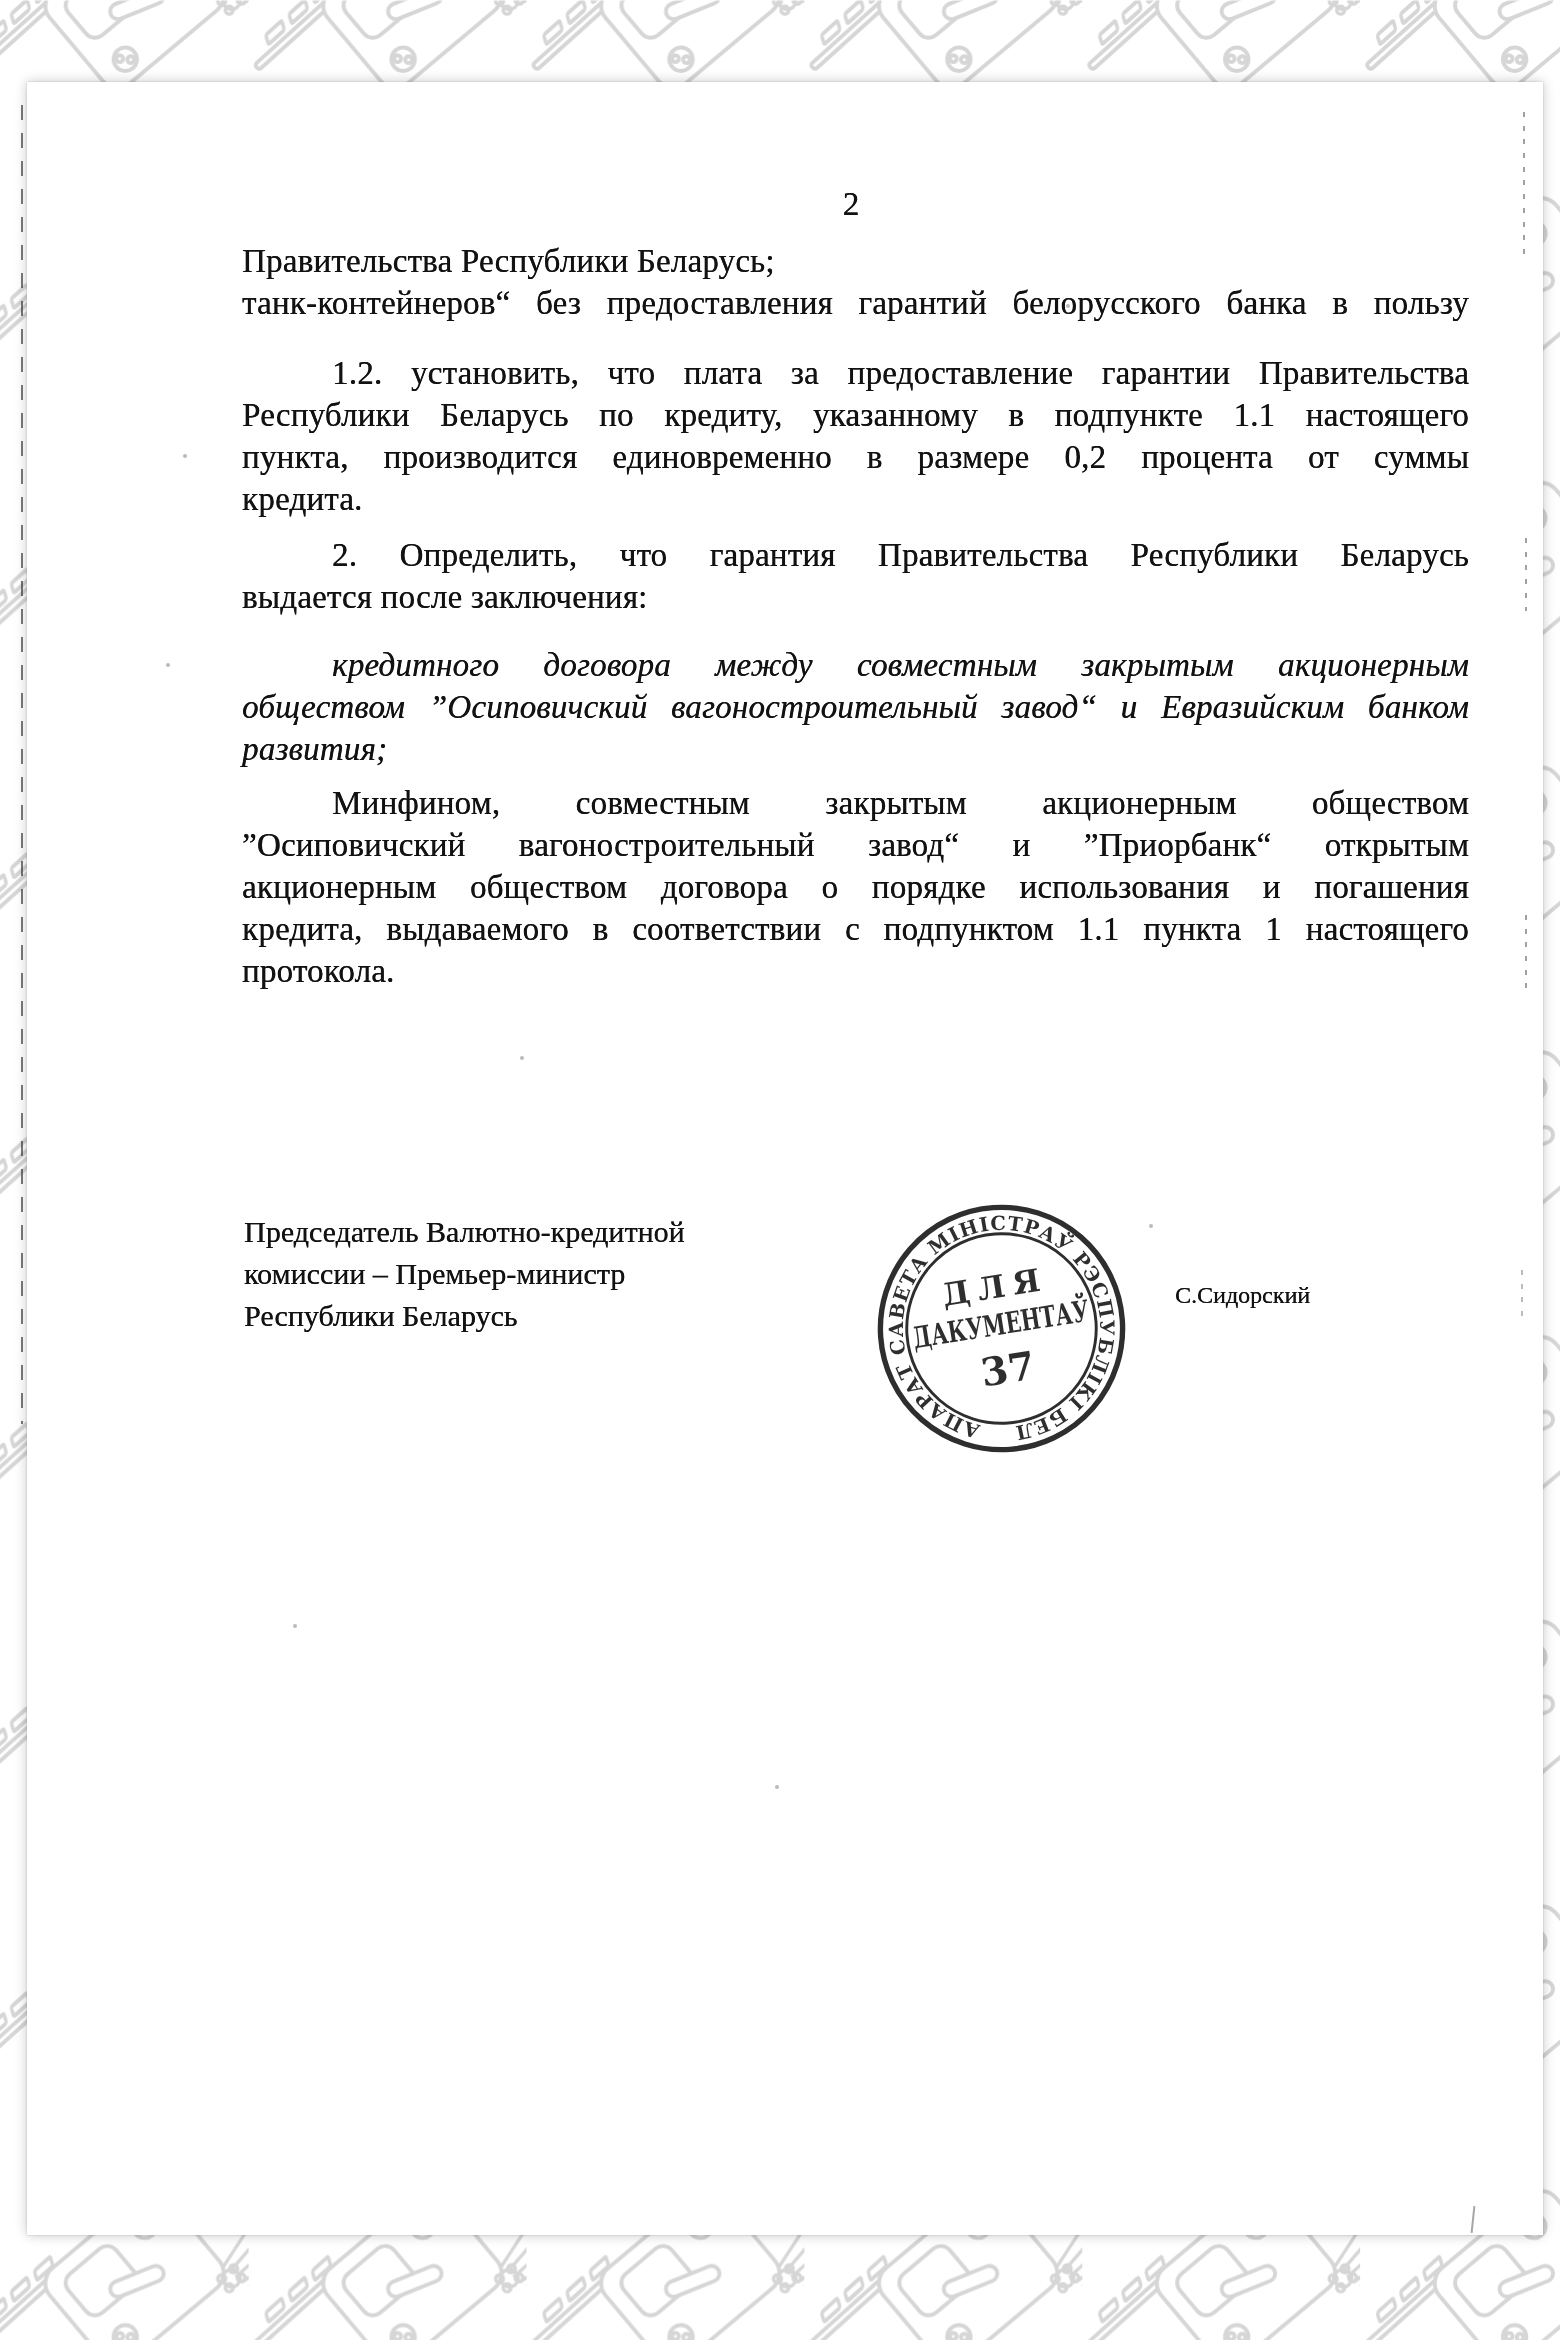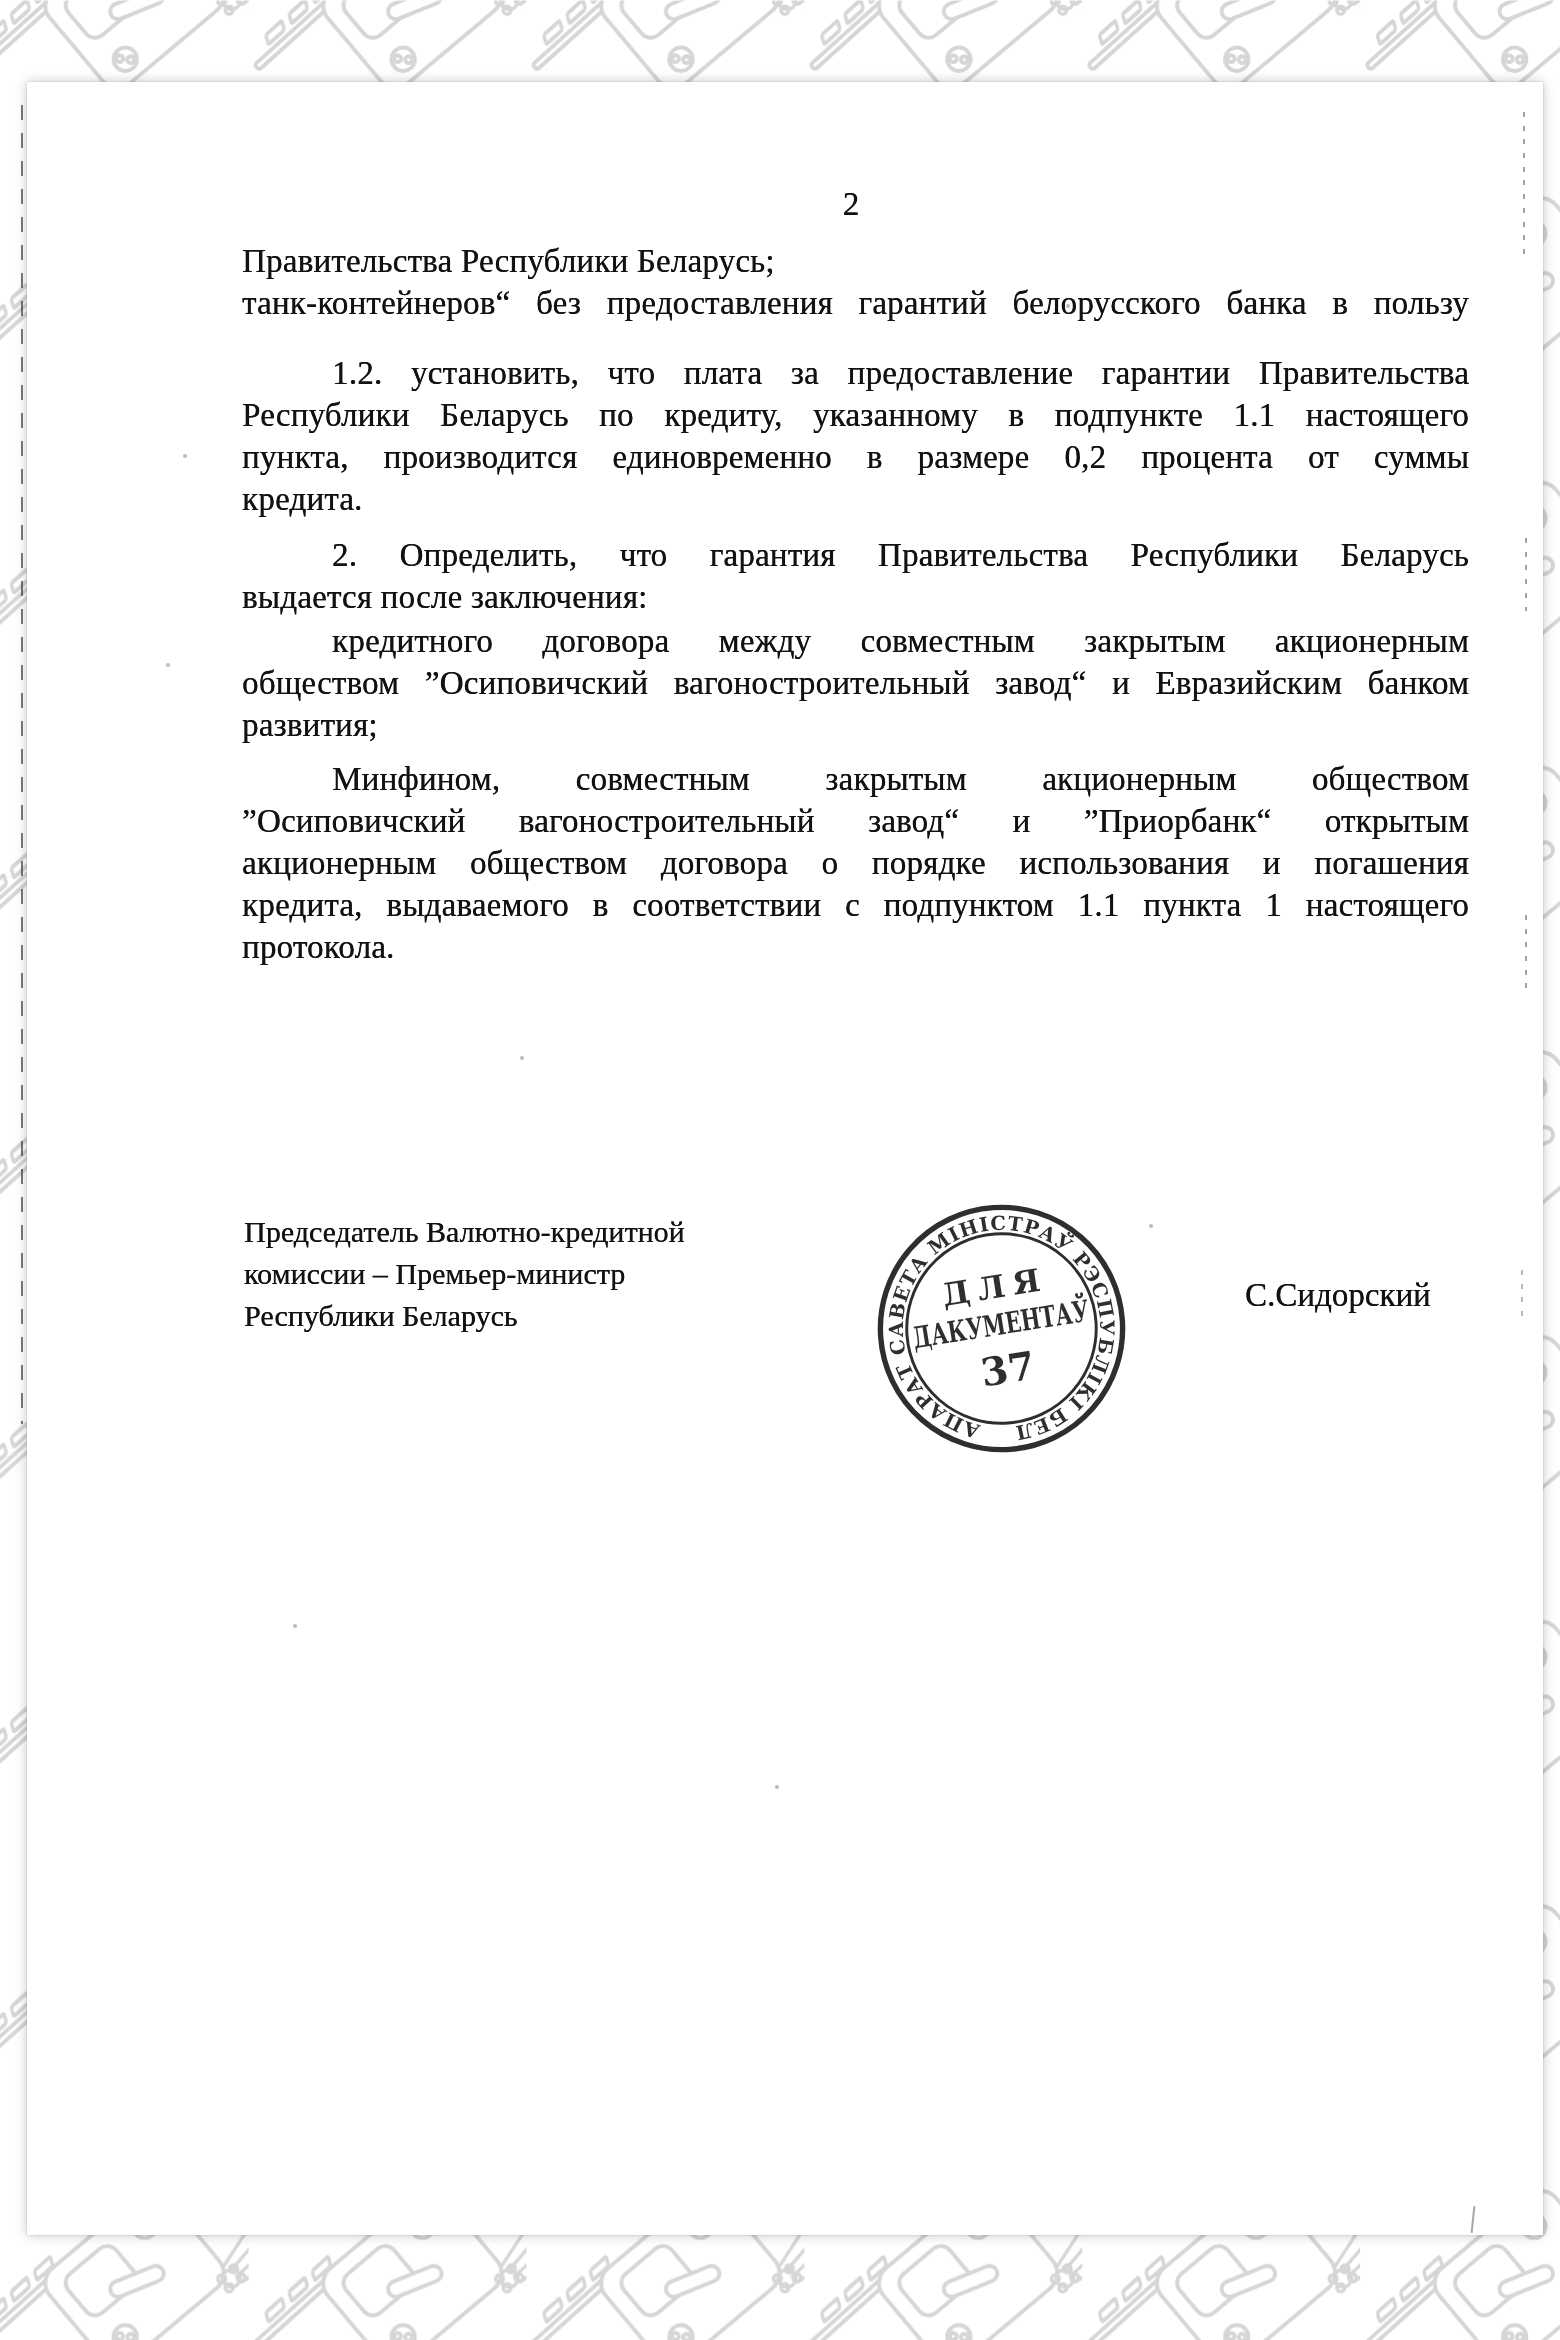--- a/index.html
+++ b/index.html
@@ -8,29 +8,29 @@
   .bg{position:absolute;left:0;top:0;z-index:0;}
   .page{position:absolute;left:27px;top:82px;width:1516px;height:2153px;background:#ffffff;
         box-shadow:0 0 11.7px rgba(0,0,0,.22), 0 0 2px rgba(0,0,0,.18);z-index:1;}
   .doc-text{color:#121212;text-shadow:0.3px 0 0 currentColor;}
   .pagenum{position:absolute;left:802px;top:185px;width:98px;text-align:center;
            font-size:33px;line-height:39px;z-index:3;}
   .textblock{position:absolute;left:242px;top:240px;width:1227px;z-index:3;
              font-size:33px;line-height:42px;letter-spacing:0.2px;}
   .para{margin:0;}
   .para.gap{margin-top:28px;}
-  .para.g4{margin-top:14px;}.para.g10{margin-top:2px;}.para.g12{margin-top:11.7px;}
+  .para.g4{margin-top:14px;}.para.g10{margin-top:26px;font-style:italic;}.para.g12{margin-top:11.7px;}
   .ln{text-align:justify;}
   .j{text-align-last:justify;}
   .last{text-align-last:left;}
   .ind{text-indent:90px;}
   .sig{position:absolute;left:244px;top:1211px;width:624px;z-index:3;
        font-size:30px;line-height:42px;}
-  .signame{position:absolute;left:1245px;top:1276px;width:254px;z-index:3;
-           font-size:33px;line-height:39px;}
+  .signame{position:absolute;left:1175px;top:1276px;width:254px;z-index:3;
+           font-size:24px;line-height:39px;}
   .stamp{position:absolute;left:855px;top:1182px;z-index:4;opacity:.92;}
   .artifact{position:absolute;z-index:2;}
   .dashL{left:20.5px;top:105px;width:2.9px;height:1319px;opacity:.7;
          background:repeating-linear-gradient(180deg,#3c3c3c 0 14.6px,rgba(0,0,0,0) 14.6px 28px);}
   .dotsR{width:2px;opacity:.55;
          background:repeating-linear-gradient(180deg,#555 0 4.9px,rgba(0,0,0,0) 4.9px 13.7px);}
   .dr1{left:1523px;top:112px;height:146px;}
   .dr2{left:1525px;top:538px;height:78px;}
   .dr3{left:1525px;top:915px;height:73px;}
   .dr4{left:1521px;top:1270px;height:51px;opacity:.4;}

